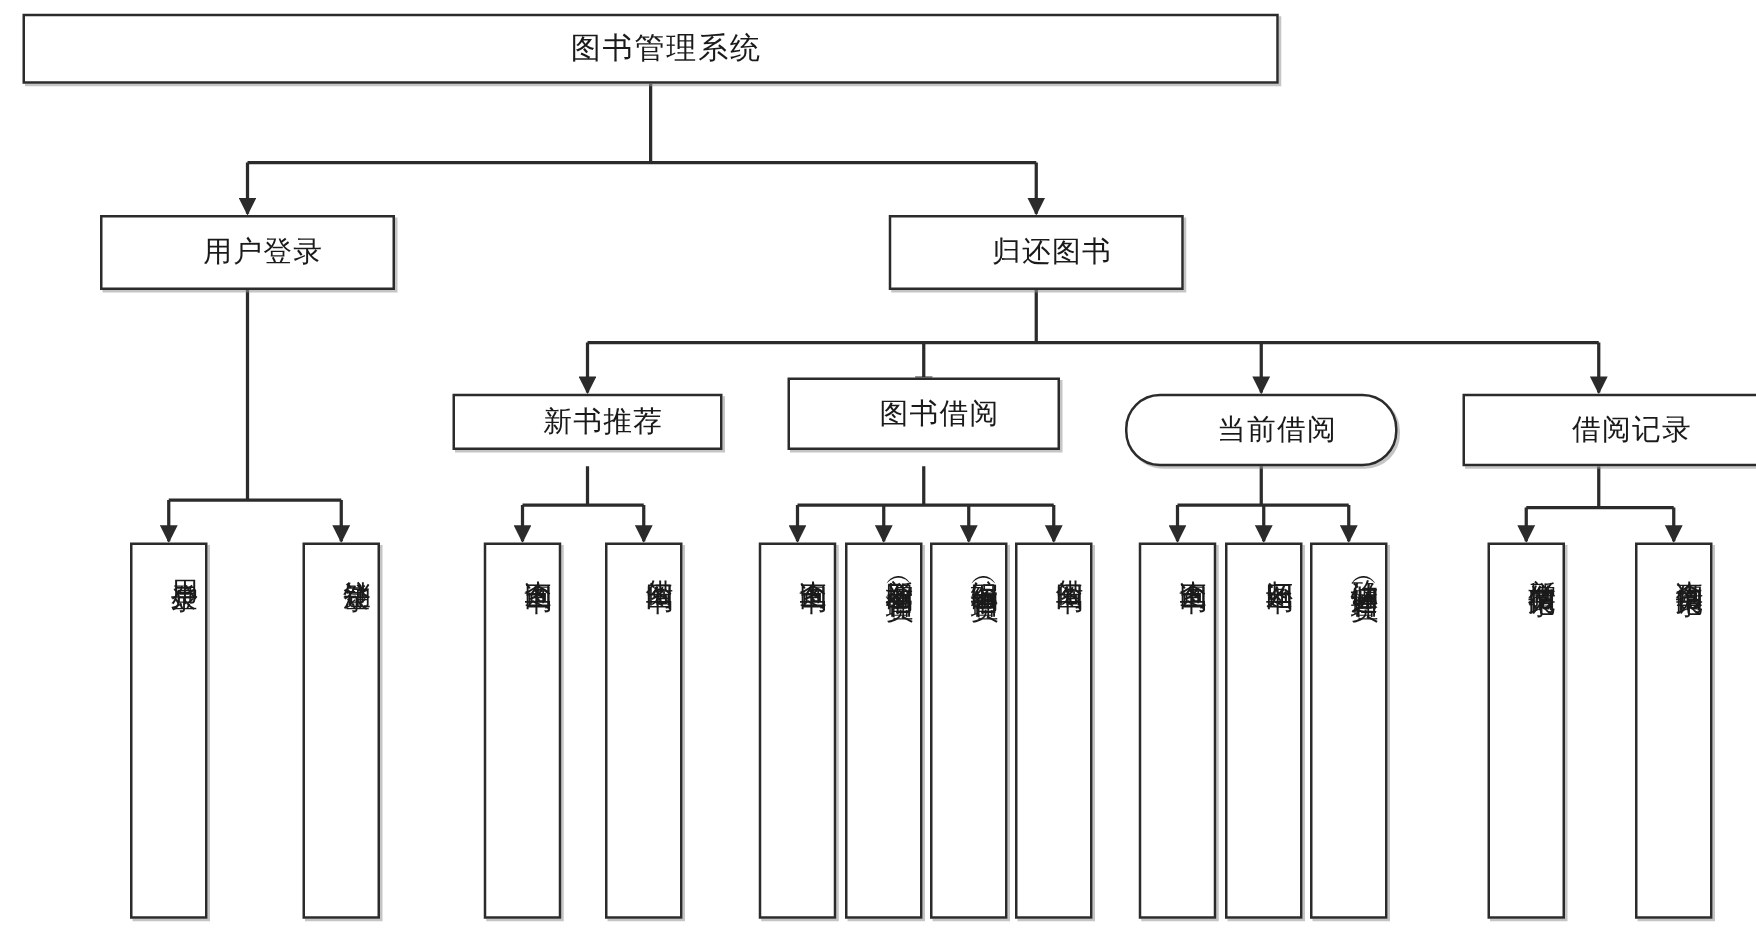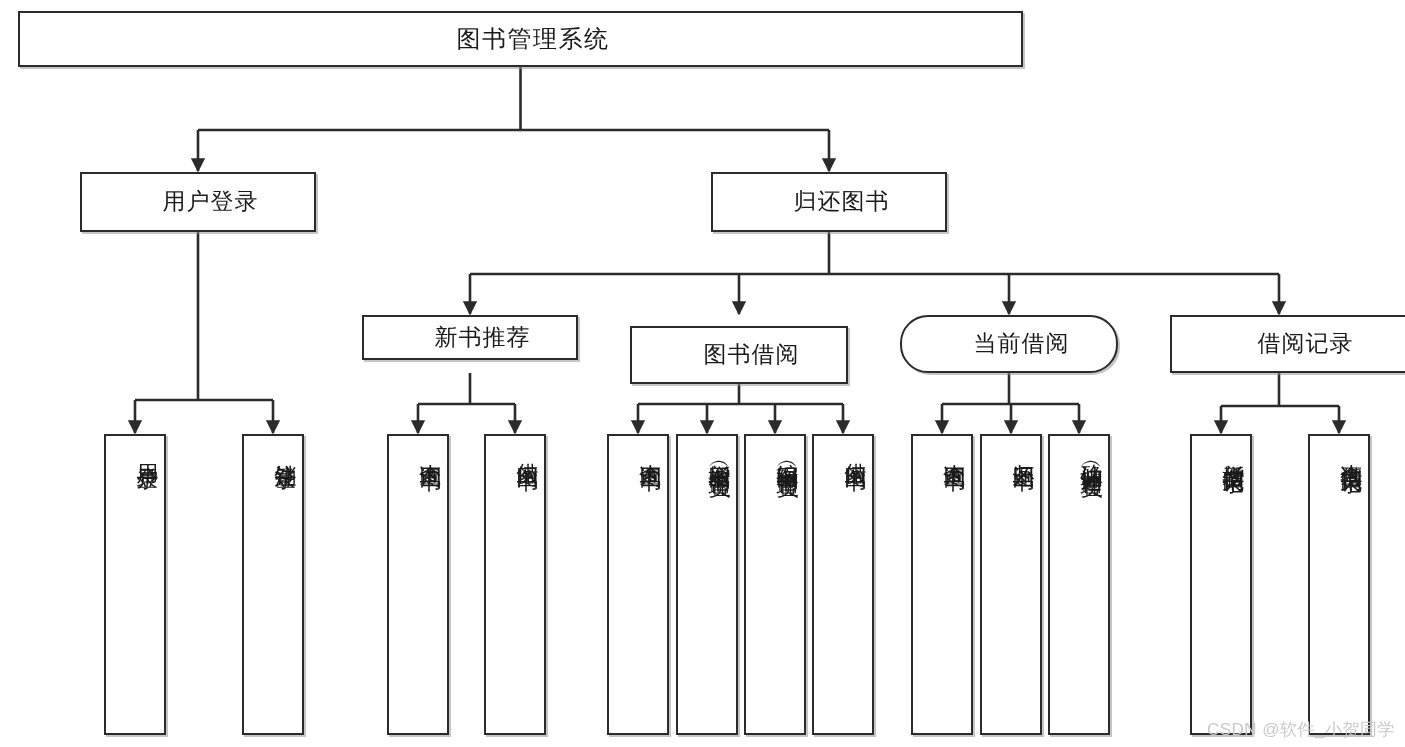--- a/index.html
+++ b/index.html
@@ -133,21 +133,21 @@
       </div>
       <div class="node horiz" style="left: 80px; top: 172px; width: 236px; height: 60px;">
         <span class="label">用户登录</span>
       </div>
       <div class="node horiz" style="left: 711px; top: 172px; width: 236px; height: 60px;">
         <span class="label">归还图书</span>
       </div>
       <div class="node horiz" style="left: 362px; top: 315px; width: 216px; height: 45px;">
         <span class="label">新书推荐</span>
       </div>
-      <div class="node horiz" style="left: 630px; top: 326px; width: 218px; height: 58px;">
+      <div class="node horiz" style="left: 630px; top: 302px; width: 218px; height: 58px;">
         <span class="label">图书借阅</span>
       </div>
       <div class="node horiz" style="left: 900px; top: 315px; width: 218px; height: 58px; border-radius: 28px;">
         <span class="label">当前借阅</span>
       </div>
       <div class="node horiz" style="left: 1170px; top: 315px; width: 246px; height: 58px;">
         <span class="label">借阅记录</span>
       </div>
       <div class="node vert" style="left: 104px; top: 434px; width: 62px; height: 301px;">
         <span class="label">用户登录</span>
@@ -183,14 +183,13 @@
         <span class="label">确认归还（管理员）</span>
       </div>
       <div class="node vert" style="left: 1190px; top: 434px; width: 62px; height: 301px;">
         <span class="label">新增借阅记录</span>
       </div>
       <div class="node vert" style="left: 1308px; top: 434px; width: 62px; height: 301px;">
         <span class="label">查询借阅记录</span>
       </div>
     </div>
 
-  <div class="watermark">CSDN @软件_小贺同学</div>
 </div>
 
 </body></html>

